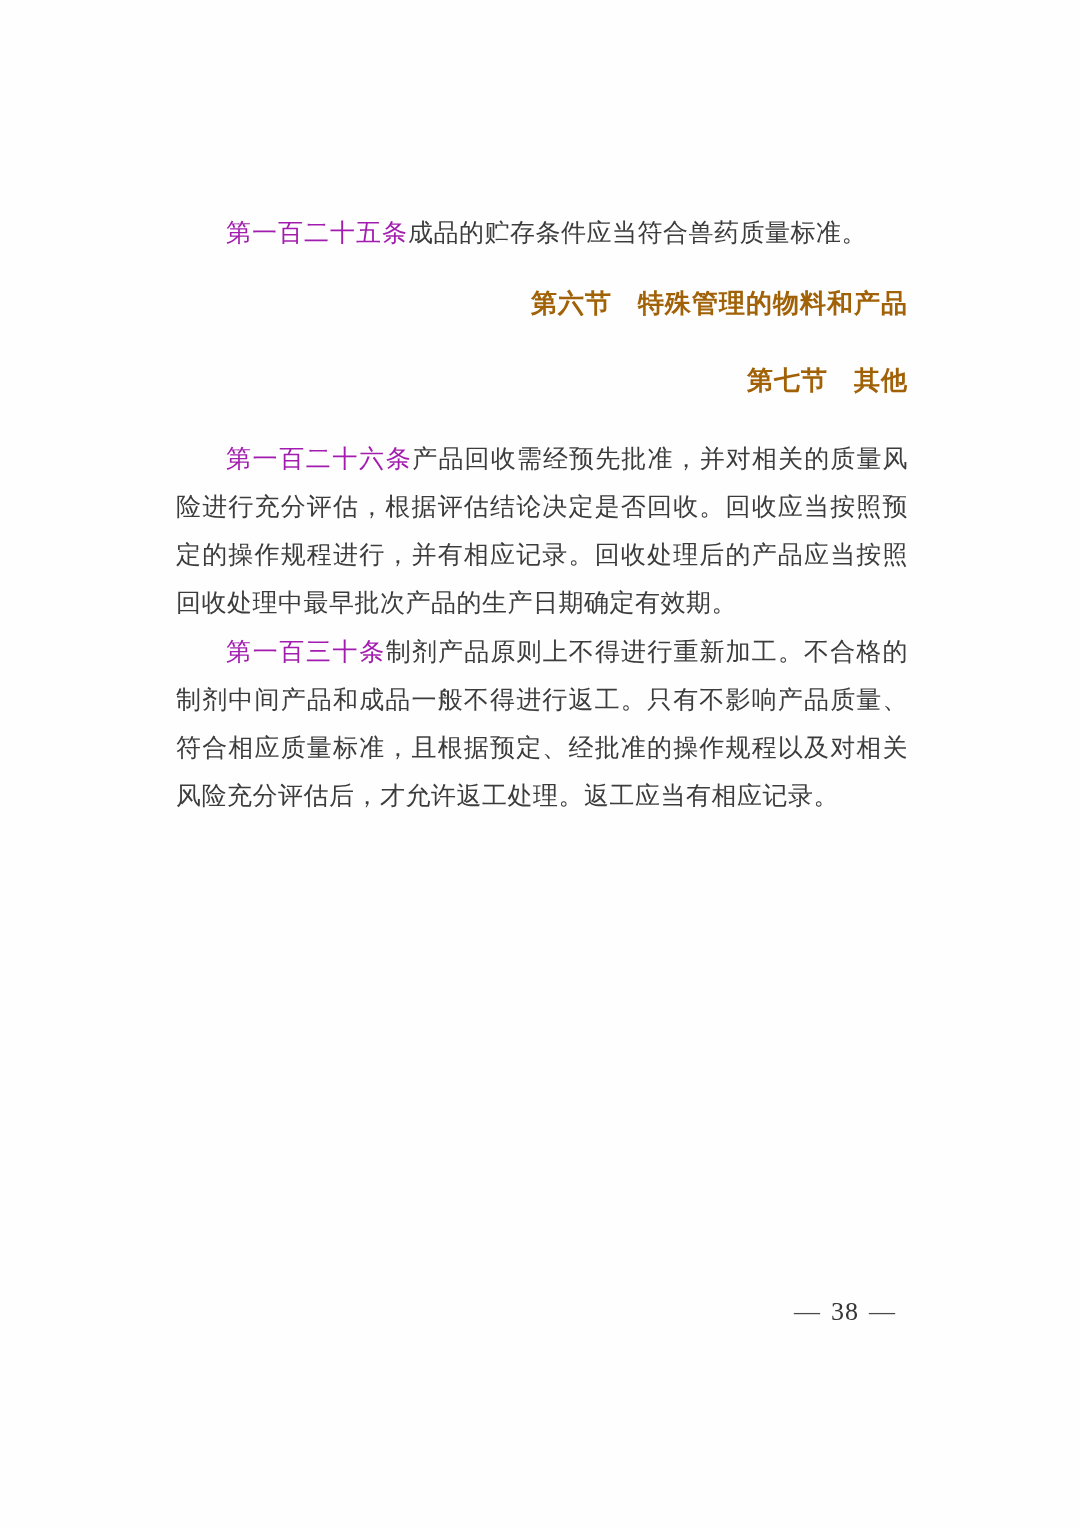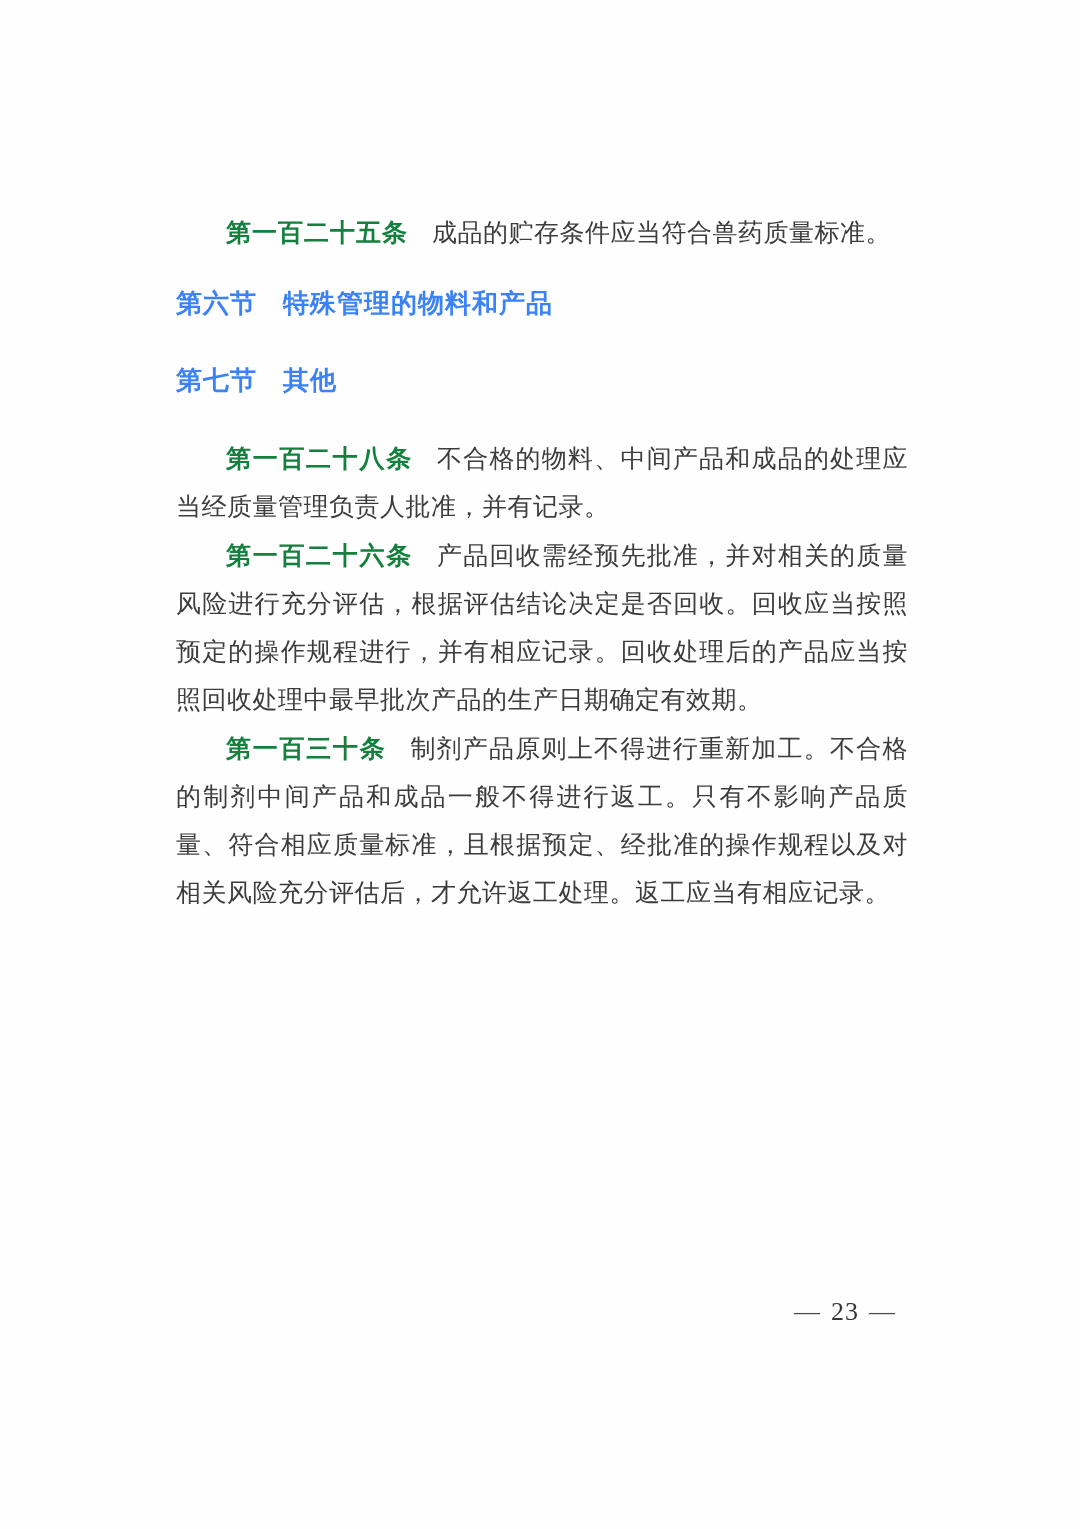--- a/index.html
+++ b/index.html
@@ -26,32 +26,31 @@
     font-size: 25px;
     line-height: 48px;
     color: #3c3c3c;
     text-align: justify;
     text-justify: inter-ideograph;
     text-indent: 50px;
     letter-spacing: 0.5px;
   }
   .art-num {
     font-family: "Liberation Sans", "DejaVu Sans", sans-serif;
-    font-weight: 700;
-    color: #15803d;
+    font-weight: 400;
+    color: #a21caf;
     letter-spacing: 1px;
-    margin-right: 24px;
   }
   .section {
     margin: 23px 0 29px 0;
     font-size: 26px;
     line-height: 48px;
     font-weight: 700;
-    color: #3b82f6;
-    text-align: left;
+    color: #a16207;
+    text-align: right;
     text-indent: 0;
     letter-spacing: 1px;
   }
   .sec-label {
     margin-right: 26px;
   }
   .footer {
     position: absolute;
     top: 1290px;
     left: 725px;
@@ -74,23 +73,22 @@
   <div class="content">
 
     <p class="article"><span class="art-num">第一百二十五条</span><span>成品的贮存条件应当符合兽药质量标准。</span></p>
 
     <h3 class="section"><span class="sec-label">第六节</span><span>特殊管理的物料和产品</span></h3>
 
 
     <h3 class="section"><span class="sec-label">第七节</span><span>其他</span></h3>
 
 
-    <p class="article"><span class="art-num">第一百二十八条</span><span>不合格的物料、中间产品和成品的处理应当经质量管理负责人批准，并有记录。</span></p>
 
     <p class="article"><span class="art-num">第一百二十六条</span><span>产品回收需经预先批准，并对相关的质量风险进行充分评估，根据评估结论决定是否回收。回收应当按照预定的操作规程进行，并有相应记录。回收处理后的产品应当按照回收处理中最早批次产品的生产日期确定有效期。</span></p>
 
     <p class="article"><span class="art-num">第一百三十条</span><span>制剂产品原则上不得进行重新加工。不合格的制剂中间产品和成品一般不得进行返工。只有不影响产品质量、符合相应质量标准，且根据预定、经批准的操作规程以及对相关风险充分评估后，才允许返工处理。返工应当有相应记录。</span></p>
 
 
   </div>
 
-  <div class="footer"><span class="dash">—</span><span>23</span><span class="dash">—</span></div>
+  <div class="footer"><span class="dash">—</span><span>38</span><span class="dash">—</span></div>
 </div>
 
 </body></html>

